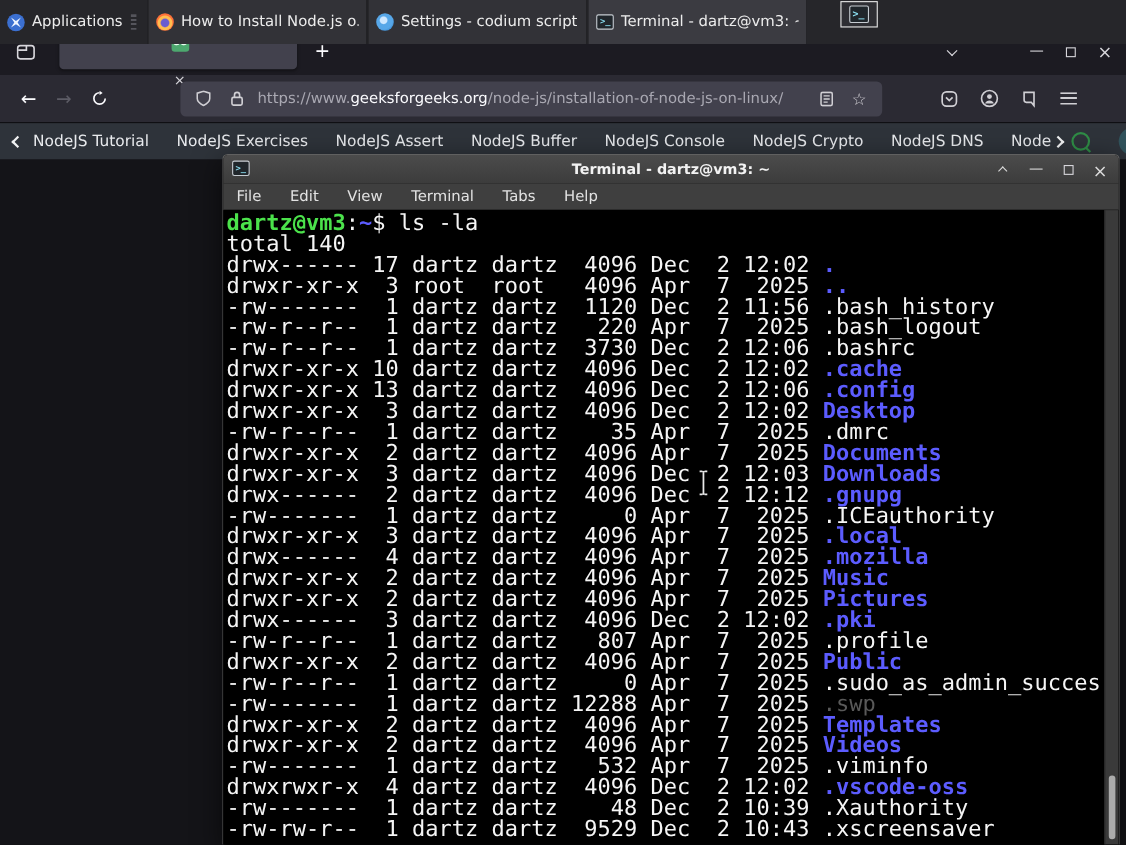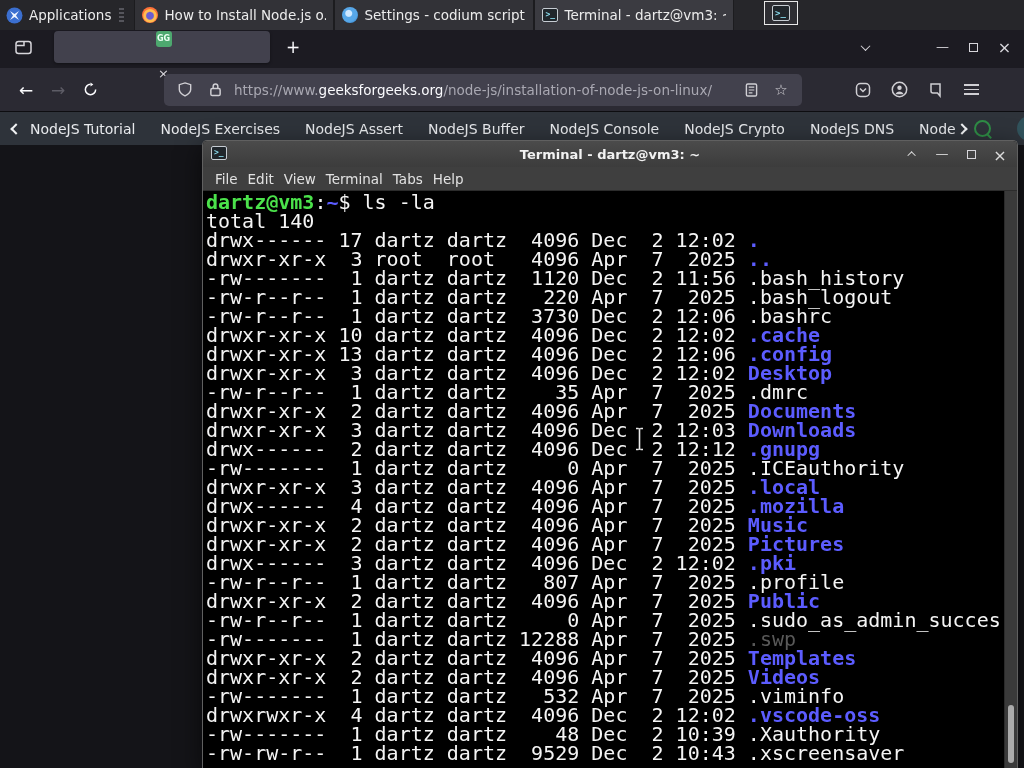--- a/index.html
+++ b/index.html
@@ -1,21 +1,21 @@
 <!DOCTYPE html>
 <html><head>
 <meta charset="utf-8">
 <style>
   * { margin:0; padding:0; box-sizing:border-box; }
   html,body { width:1024px; height:768px; overflow:hidden; background:#141418;
               font-family:"DejaVu Sans", sans-serif; }
   .screen { position:relative; width:1024px; height:768px; }
 
   
-  .panel { position:absolute; left:0; top:0; width:1024px; height:30px; background:#26262a;
+  .panel { position:absolute; left:0; top:0; width:1024px; height:40px; background:#26262a;
            display:flex; align-items:center; z-index:60; }
   .app-btn { display:flex; align-items:center; gap:6px; height:100%; padding:0 6px 0 6px;
              color:#ececec; font-size:13.5px; }
   .grip { width:5px; height:14px; margin-left:2px;
           background:repeating-linear-gradient(to bottom,#55555c 0 2px,transparent 2px 4px); }
   .win-btns { display:flex; height:100%; margin-left:4px; }
   .win-btn { width:200px; height:100%; display:flex; align-items:center; gap:6px; padding:0 7px;
              color:#ececec; font-size:13.5px; white-space:nowrap; overflow:hidden;
              background:#323237; border-left:1px solid #1c1c1f; border-right:1px solid #1c1c1f; }
   .win-btn.active { background:#3b3b41; }
@@ -97,21 +97,21 @@
   .t-titlebar { height:26px; flex:none; background:linear-gradient(#4b4b4b,#3c3c3c);
                 border-radius:4px 4px 0 0; position:relative; display:flex; align-items:center;
                 justify-content:center; }
   .t-titlebar .term-ico { position:absolute; left:8px; top:5px; }
   .t-title { color:#f2f2f2; font-weight:bold; font-size:13px; }
   .t-controls { position:absolute; right:10px; top:0; height:26px; display:flex; align-items:center; gap:15px; }
   .t-cbtn { display:grid; place-items:center; width:14px; height:16px; color:#dcdcdc; }
   .t-chev-up { width:6px; height:6px; border-left:1.7px solid #dcdcdc; border-top:1.7px solid #dcdcdc;
                transform:rotate(45deg) translateY(2px); }
   .t-menubar { height:24px; flex:none; background:#3f3f3f; border-bottom:1px solid #2c2c2c;
-               display:flex; align-items:center; gap:10px; padding:0 12px;
+               display:flex; align-items:center; gap:26px; padding:0 12px;
                color:#e2e2e2; font-size:13.5px; }
   .t-body { flex:1; position:relative; background:#000; overflow:hidden; }
   .t-output { position:absolute; left:3px; top:2px; right:15px; bottom:0;
               font-family:"DejaVu Sans Mono", monospace; font-size:20px; line-height:19px;
               color:#f5f5f5; white-space:pre; overflow:hidden; }
   .t-line { height:19px; }
   .t-green { color:#4be24b; font-weight:bold; }
   .t-blue  { color:#5c5cff; font-weight:bold; }
   .t-dim   { color:#595959;margin-top:32px; }
   .t-scroll { position:absolute; right:0; top:0; bottom:0; width:13px; background:#3a3a3a;

